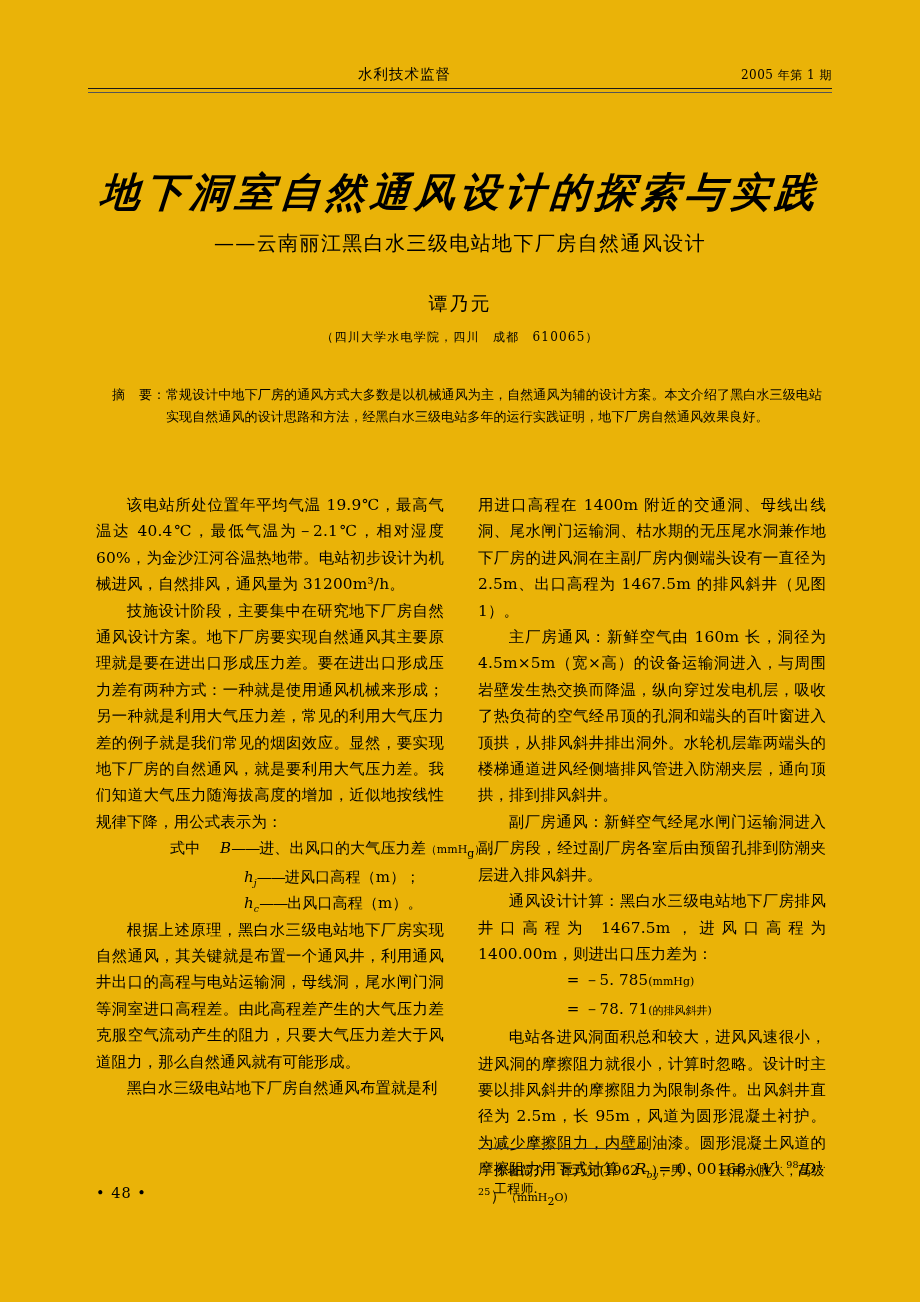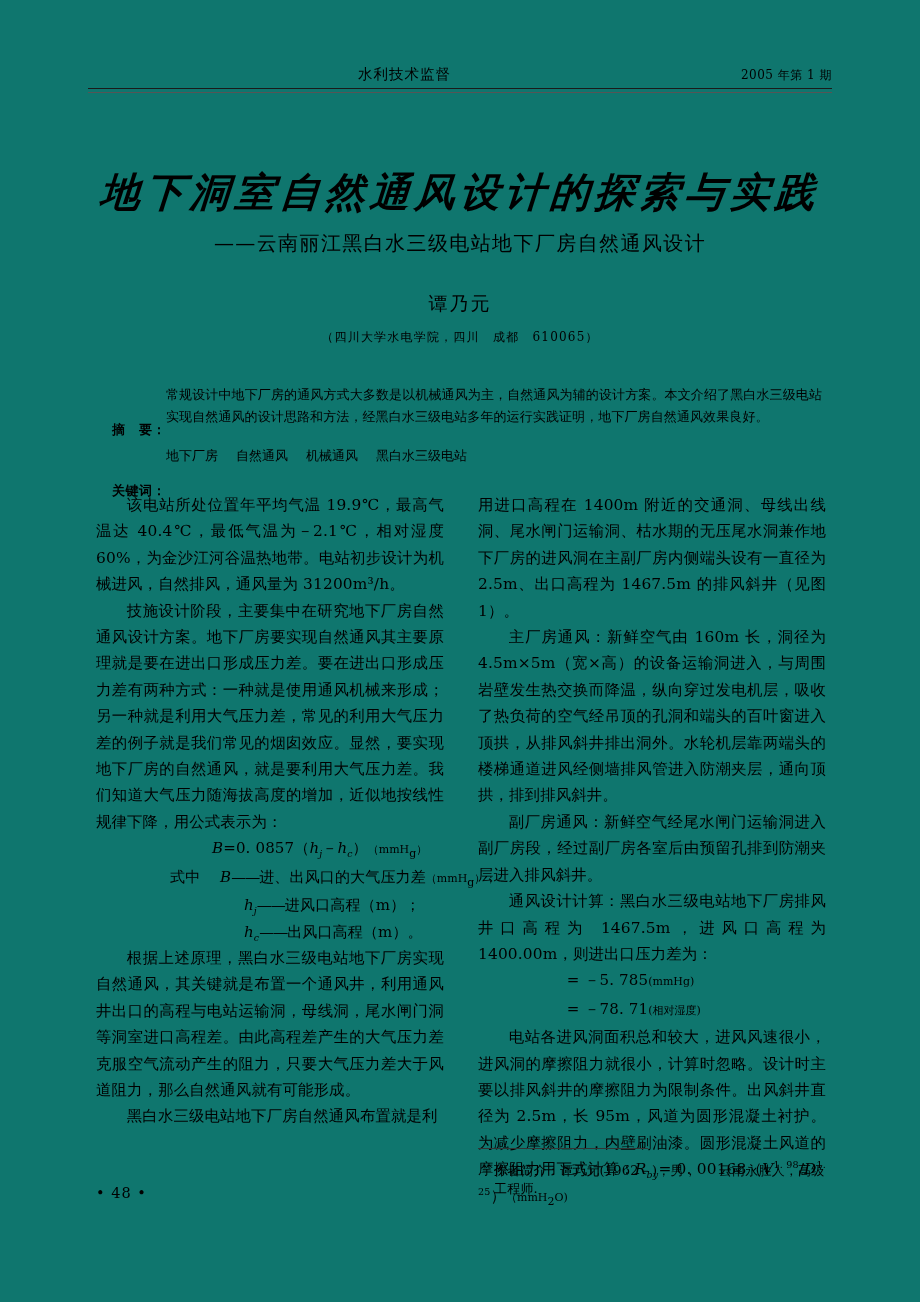--- a/index.html
+++ b/index.html
@@ -12,21 +12,21 @@
     height: 1302px;
     font-family: "DejaVu Serif", "Liberation Serif", serif;
     color: #000000;
     position: relative;
     overflow: hidden;
   }
   .page {
     position: relative;
     width: 920px;
     height: 1302px;
-    background: #0f766e;
+    background: #eab308;
   }
 
   
   .header {
     position: absolute;
     left: 88px;
     top: 58px;
     width: 744px;
     height: 34px;
   }
@@ -105,26 +105,25 @@
     top: 384px;
     width: 710px;
     font-size: 13px;
     line-height: 21.5px;
   }
   .abs-row {
     display: flex;
     align-items: flex-start;
   }
   .abs-label {
-    font-weight: bold;
+    font-weight: normal;
     flex: 0 0 auto;
     white-space: pre;
     letter-spacing: 0.5px;
     font-size: 13px;
-    margin-top: 35px;
   }
   .abs-text {
     flex: 1 1 auto;
     text-align: justify;
     text-justify: inter-character;
     letter-spacing: 0.1px;
   }
   .keywords-row {
     display: flex;
     align-items: flex-start;
@@ -244,56 +243,49 @@
     <div class="sub-title">——云南丽江黑白水三级电站地下厂房自然通风设计</div>
     <div class="author">谭乃元</div>
     <div class="affiliation">（四川大学水电学院，四川　成都　610065）</div>
   </div>
 
   <div class="abstract-block">
     <div class="abs-row">
       <div class="abs-label">摘　要：</div>
       <div class="abs-text">常规设计中地下厂房的通风方式大多数是以机械通风为主，自然通风为辅的设计方案。本文介绍了黑白水三级电站实现自然通风的设计思路和方法，经黑白水三级电站多年的运行实践证明，地下厂房自然通风效果良好。</div>
     </div>
-    <div class="keywords-row">
-      <div class="abs-label">关键词：</div>
-      <div class="kw-items">
-        <span>地下厂房</span><span>自然通风</span><span>机械通风</span><span>黑白水三级电站</span>
-      </div>
-    </div>
   </div>
 
   <div class="columns">
 
     <div class="col">
       <p>该电站所处位置年平均气温 19.9℃，最高气温达 40.4℃，最低气温为－2.1℃，相对湿度 60%，为金沙江河谷温热地带。电站初步设计为机械进风，自然排风，通风量为 31200m³/h。</p>
       <p>技施设计阶段，主要集中在研究地下厂房自然通风设计方案。地下厂房要实现自然通风其主要原理就是要在进出口形成压力差。要在进出口形成压力差有两种方式：一种就是使用通风机械来形成；另一种就是利用大气压力差，常见的利用大气压力差的例子就是我们常见的烟囱效应。显然，要实现地下厂房的自然通风，就是要利用大气压力差。我们知道大气压力随海拔高度的增加，近似地按线性规律下降，用公式表示为：</p>
 
-      <p class="formula deep"><span class="mi">B</span><span>=0. 0857</span><span>（</span><span class="mi">h</span><sub class="mi">j</sub><span>－</span><span class="mi">h</span><sub class="mi">c</sub><span>）</span><span class="unit">（mmH</span><sub class="unit">g</sub><span class="unit">）</span></p>
 
       <p class="formula"><span>式中</span>&nbsp;&nbsp;&nbsp;&nbsp;<span class="mi">B</span><span class="dash">——</span><span>进、出风口的大气压力差</span><span class="unit">（mmH</span><sub class="unit">g</sub><span class="unit">）；</span></p>
 
       <p class="formula deeper"><span class="mi">h</span><sub class="mi">j</sub><span class="dash">——</span><span>进风口高程</span><span>（m）</span><span>；</span></p>
 
       <p class="formula deeper"><span class="mi">h</span><sub class="mi">c</sub><span class="dash">——</span><span>出风口高程</span><span>（m）</span><span>。</span></p>
 
       <p>根据上述原理，黑白水三级电站地下厂房实现自然通风，其关键就是布置一个通风井，利用通风井出口的高程与电站运输洞，母线洞，尾水闸门洞等洞室进口高程差。由此高程差产生的大气压力差克服空气流动产生的阻力，只要大气压力差大于风道阻力，那么自然通风就有可能形成。</p>
       <p>黑白水三级电站地下厂房自然通风布置就是利</p>
     </div>
 
     <div class="col">
       <p class="noindent">用进口高程在 1400m 附近的交通洞、母线出线洞、尾水闸门运输洞、枯水期的无压尾水洞兼作地下厂房的进风洞在主副厂房内侧端头设有一直径为 2.5m、出口高程为 1467.5m 的排风斜井（见图 1）。</p>
       <p>主厂房通风：新鲜空气由 160m 长，洞径为 4.5m×5m（宽×高）的设备运输洞进入，与周围岩壁发生热交换而降温，纵向穿过发电机层，吸收了热负荷的空气经吊顶的孔洞和端头的百叶窗进入顶拱，从排风斜井排出洞外。水轮机层靠两端头的楼梯通道进风经侧墙排风管进入防潮夹层，通向顶拱，排到排风斜井。</p>
       <p>副厂房通风：新鲜空气经尾水闸门运输洞进入副厂房段，经过副厂房各室后由预留孔排到防潮夹层进入排风斜井。</p>
       <p>通风设计计算：黑白水三级电站地下厂房排风井口高程为 1467.5m，进风口高程为 1400.00m，则进出口压力差为：</p>
 
 
       <p class="formula">&nbsp;&nbsp;&nbsp;<span>=</span>&nbsp;<span>－5. 785</span><span class="unit">(mmHg)</span></p>
 
-      <p class="formula">&nbsp;&nbsp;&nbsp;<span>=</span>&nbsp;<span>－78. 71</span><span class="unit">(相对湿度)</span></p>
+      <p class="formula">&nbsp;&nbsp;&nbsp;<span>=</span>&nbsp;<span>－78. 71</span><span class="unit">(的排风斜井)</span></p>
 
       <p><span>电站各进风洞面积总和较大，进风风速很小，进风洞的摩擦阻力就很小，计算时忽略。设计时主要以排风斜井的摩擦阻力为限制条件。出风斜井直径为 2.5m，长 95m，风道为圆形混凝土衬护。为减少摩擦阻力，内壁刷油漆。圆形混凝土风道的摩擦阻力用下式计算：</span><span class="mi">R</span><sub class="mi">by</sub><span>= 0. 00168</span><span>（</span><span class="mi">V</span><sup>1. 98</sup><span>/</span><span class="mi">D</span><sup>1. 25</sup><span>）</span><span class="unit">（mmH</span><sub class="unit">2</sub><span class="unit">O)</span></p>
     </div>
   </div>
 
   <div class="footnote">
     <div class="footnote-rule"></div>
     <div class="footnote-text"><span>作者简介：谭乃元(1962－)，男，</span><span class="fn-gap"></span><span>云南永胜人，高级工程师.</span></div>
   </div>
 

